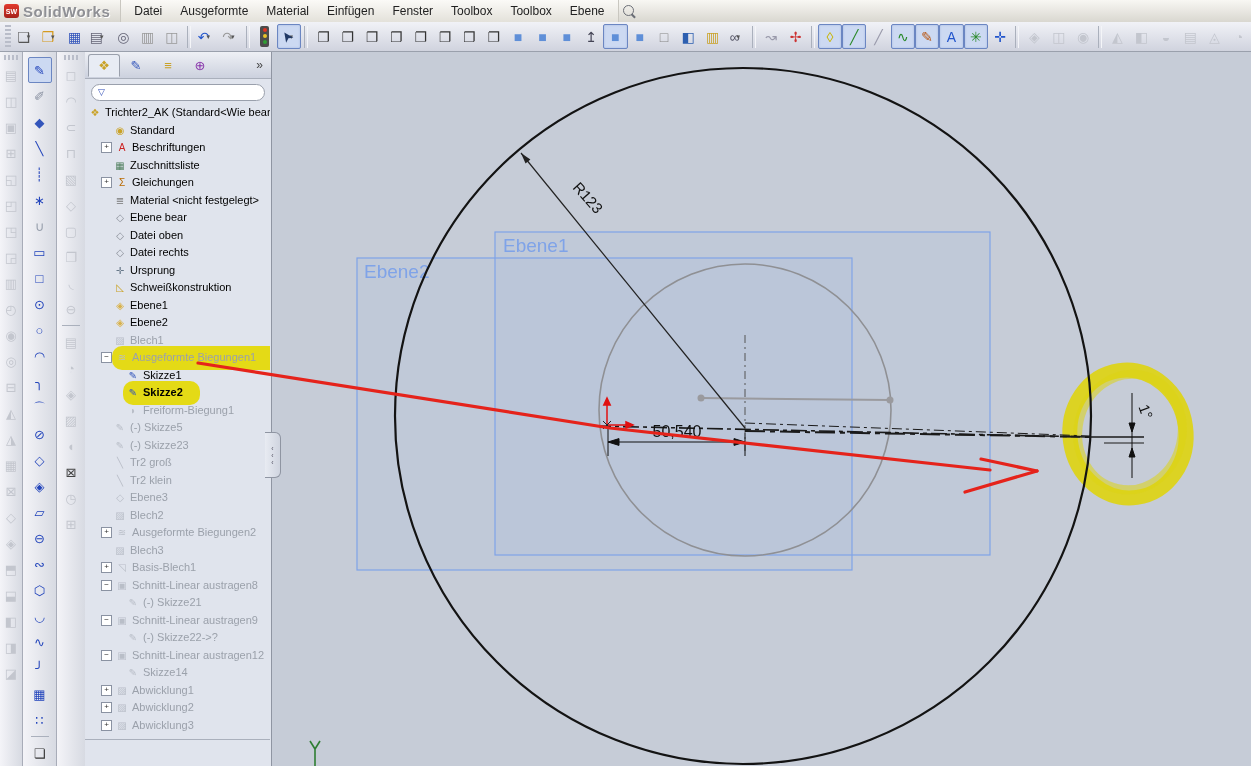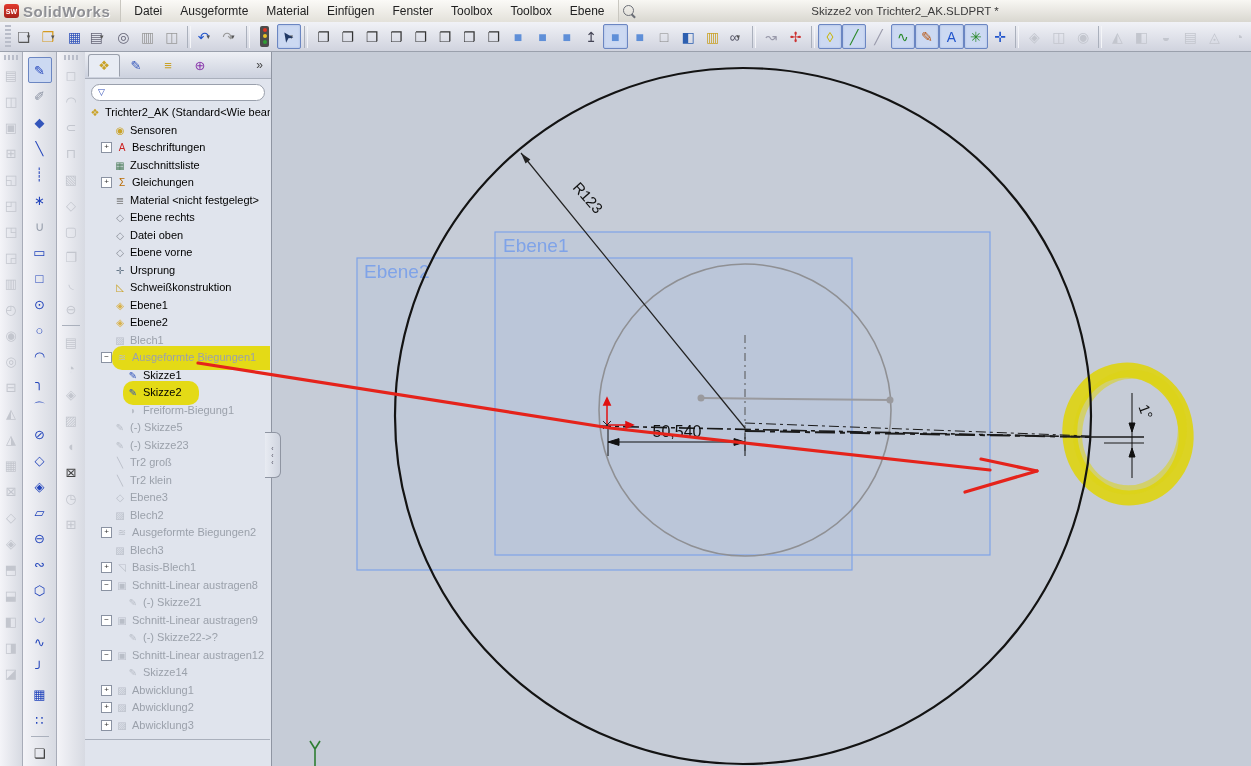--- a/index.html
+++ b/index.html
@@ -71,21 +71,21 @@
   .trow{height:17.5px;line-height:17.5px;display:flex;align-items:center;
     font-size:11px;color:#000;white-space:nowrap;}
   .trow.gray{color:#9ba1ab;}
   .texp{width:9px;height:9px;border:1px solid #8a92a2;background:#fff;font-size:8px;
     line-height:7px;text-align:center;color:#333;margin-right:3px;flex:0 0 auto;}
   .tspace{width:12px;flex:0 0 auto;}
   .ticon{width:14px;text-align:center;font-size:10px;margin-right:3px;flex:0 0 auto;}
   .hlwrap{display:flex;align-items:center;}
   .hlwrap.hl{background:#e4da16;border-radius:7px;box-shadow:0 0 0 3px #e4da16;}
   .tlabel{overflow:hidden;}
-  .trow.bold .tlabel{font-weight:normal;}
+  .trow.bold .tlabel{font-weight:bold;}
   #splitter{position:absolute;left:265px;top:432px;width:15px;height:44px;z-index:20;
     background:linear-gradient(90deg,#e8ebf2,#cfd4df);border:1px solid #8f95a2;border-left:none;
     border-radius:0 6px 6px 0;display:flex;flex-direction:column;align-items:center;
     justify-content:center;font-size:7px;color:#556;}
   
   #viewport{position:absolute;left:272px;top:52px;right:0;bottom:0;background:#c6ccd7;}
   #viewport svg{display:block;}
   
   #overlay{position:absolute;left:0;top:0;width:1251px;height:766px;z-index:50;
     pointer-events:none;}
@@ -102,21 +102,20 @@
       <span class="menu-item">Datei</span>
       <span class="menu-item">Ausgeformte</span>
       <span class="menu-item">Material</span>
       <span class="menu-item">Einfügen</span>
       <span class="menu-item">Fenster</span>
       <span class="menu-item">Toolbox</span>
       <span class="menu-item">Toolbox</span>
       <span class="menu-item">Ebene</span>
     </div>
   <span class="mag"></span>
-  <div id="wintitle">Skizze2 von Trichter2_AK.SLDPRT *</div>
 </div>
 
 <div id="toolbar">
     <div class="tbhandle"></div>
     <div class="tbi">
       <span style="color: rgb(85, 85, 85);">❑</span>
       <span class="tbdrop">▾</span>
     </div>
     <div class="tbi">
       <span style="color: rgb(213, 155, 32);">❒</span>
@@ -513,21 +512,21 @@
         <span class="hlwrap">
           <span class="ticon" style="color: rgb(201, 162, 39);">❖</span>
           <span class="tlabel">Trichter2_AK  (Standard&lt;Wie bear</span>
         </span>
       </div>
       <div class="trow">
         <span style="width: 16px; flex: 0 0 auto;"></span>
         <span class="tspace"></span>
         <span class="hlwrap">
           <span class="ticon" style="color: rgb(201, 162, 39);">◉</span>
-          <span class="tlabel">Sensoren</span>
+          <span class="tlabel">Standard</span>
         </span>
       </div>
       <div class="trow">
         <span style="width: 16px; flex: 0 0 auto;"></span>
         <span class="texp">+</span>
         <span class="hlwrap">
           <span class="ticon" style="color: rgb(204, 34, 34);">A</span>
           <span class="tlabel">Beschriftungen</span>
         </span>
       </div>
@@ -553,37 +552,37 @@
         <span class="hlwrap">
           <span class="ticon" style="color: rgb(119, 119, 119);">≣</span>
           <span class="tlabel">Material &lt;nicht festgelegt&gt;</span>
         </span>
       </div>
       <div class="trow">
         <span style="width: 16px; flex: 0 0 auto;"></span>
         <span class="tspace"></span>
         <span class="hlwrap">
           <span class="ticon" style="color: rgb(138, 143, 153);">◇</span>
-          <span class="tlabel">Ebene rechts</span>
+          <span class="tlabel">Ebene bear</span>
         </span>
       </div>
       <div class="trow">
         <span style="width: 16px; flex: 0 0 auto;"></span>
         <span class="tspace"></span>
         <span class="hlwrap">
           <span class="ticon" style="color: rgb(138, 143, 153);">◇</span>
           <span class="tlabel">Datei oben</span>
         </span>
       </div>
       <div class="trow">
         <span style="width: 16px; flex: 0 0 auto;"></span>
         <span class="tspace"></span>
         <span class="hlwrap">
           <span class="ticon" style="color: rgb(138, 143, 153);">◇</span>
-          <span class="tlabel">Ebene vorne</span>
+          <span class="tlabel">Datei rechts</span>
         </span>
       </div>
       <div class="trow">
         <span style="width: 16px; flex: 0 0 auto;"></span>
         <span class="tspace"></span>
         <span class="hlwrap">
           <span class="ticon" style="color: rgb(102, 119, 136);">✛</span>
           <span class="tlabel">Ursprung</span>
         </span>
       </div>

